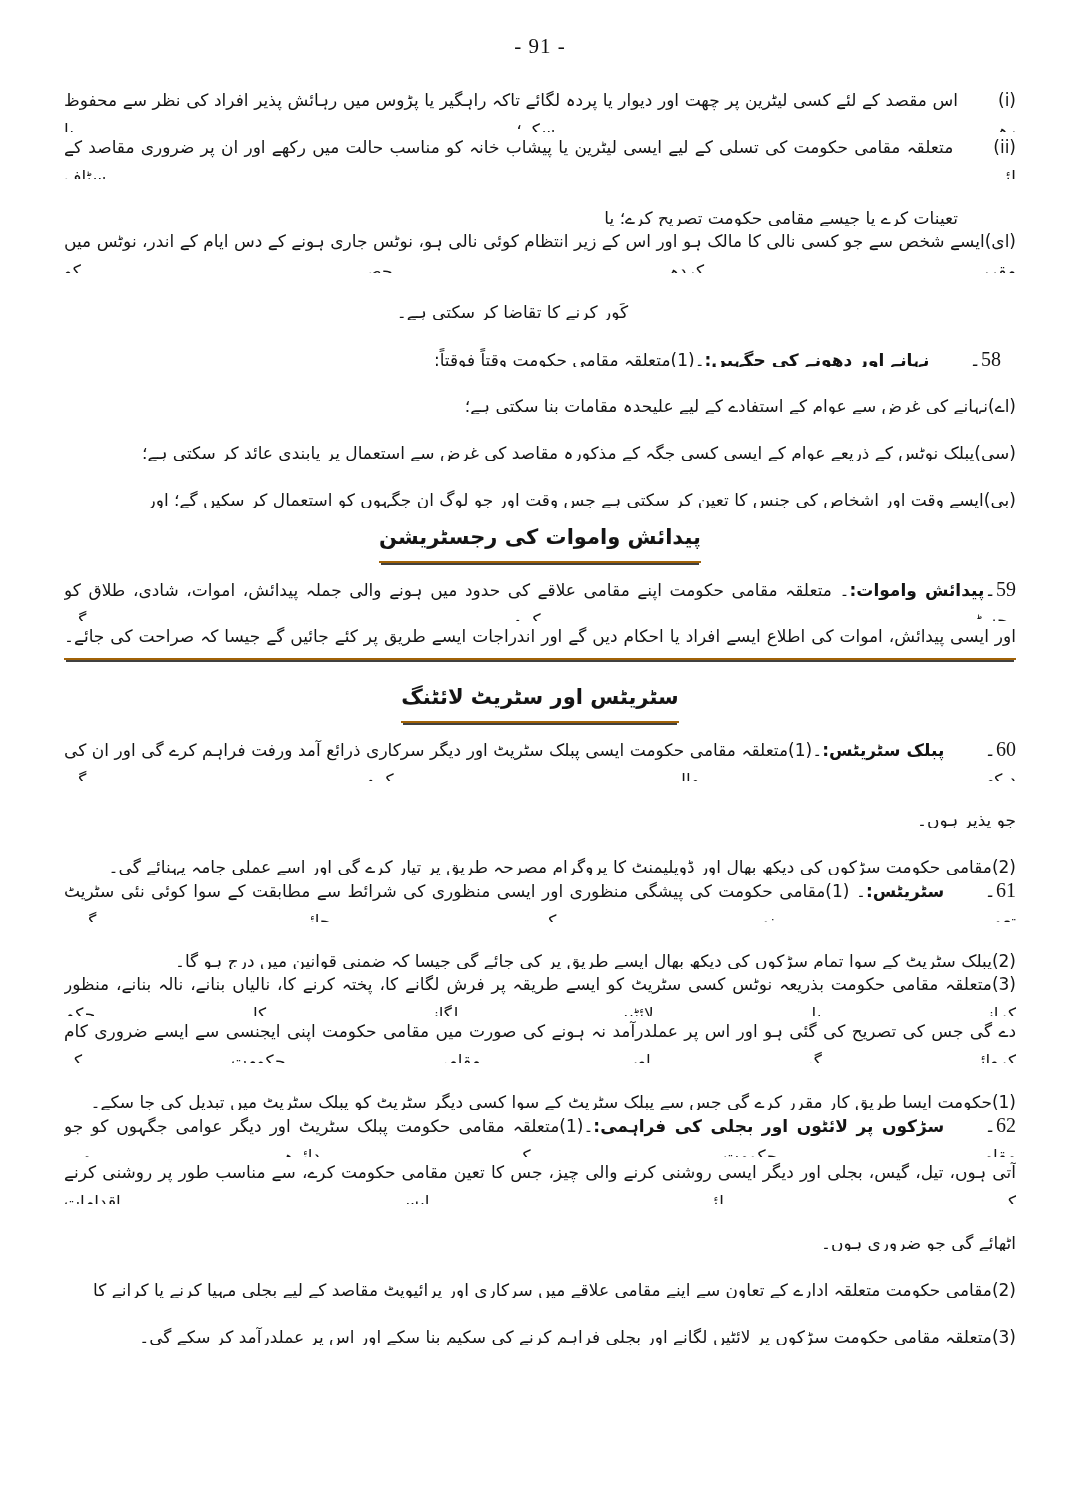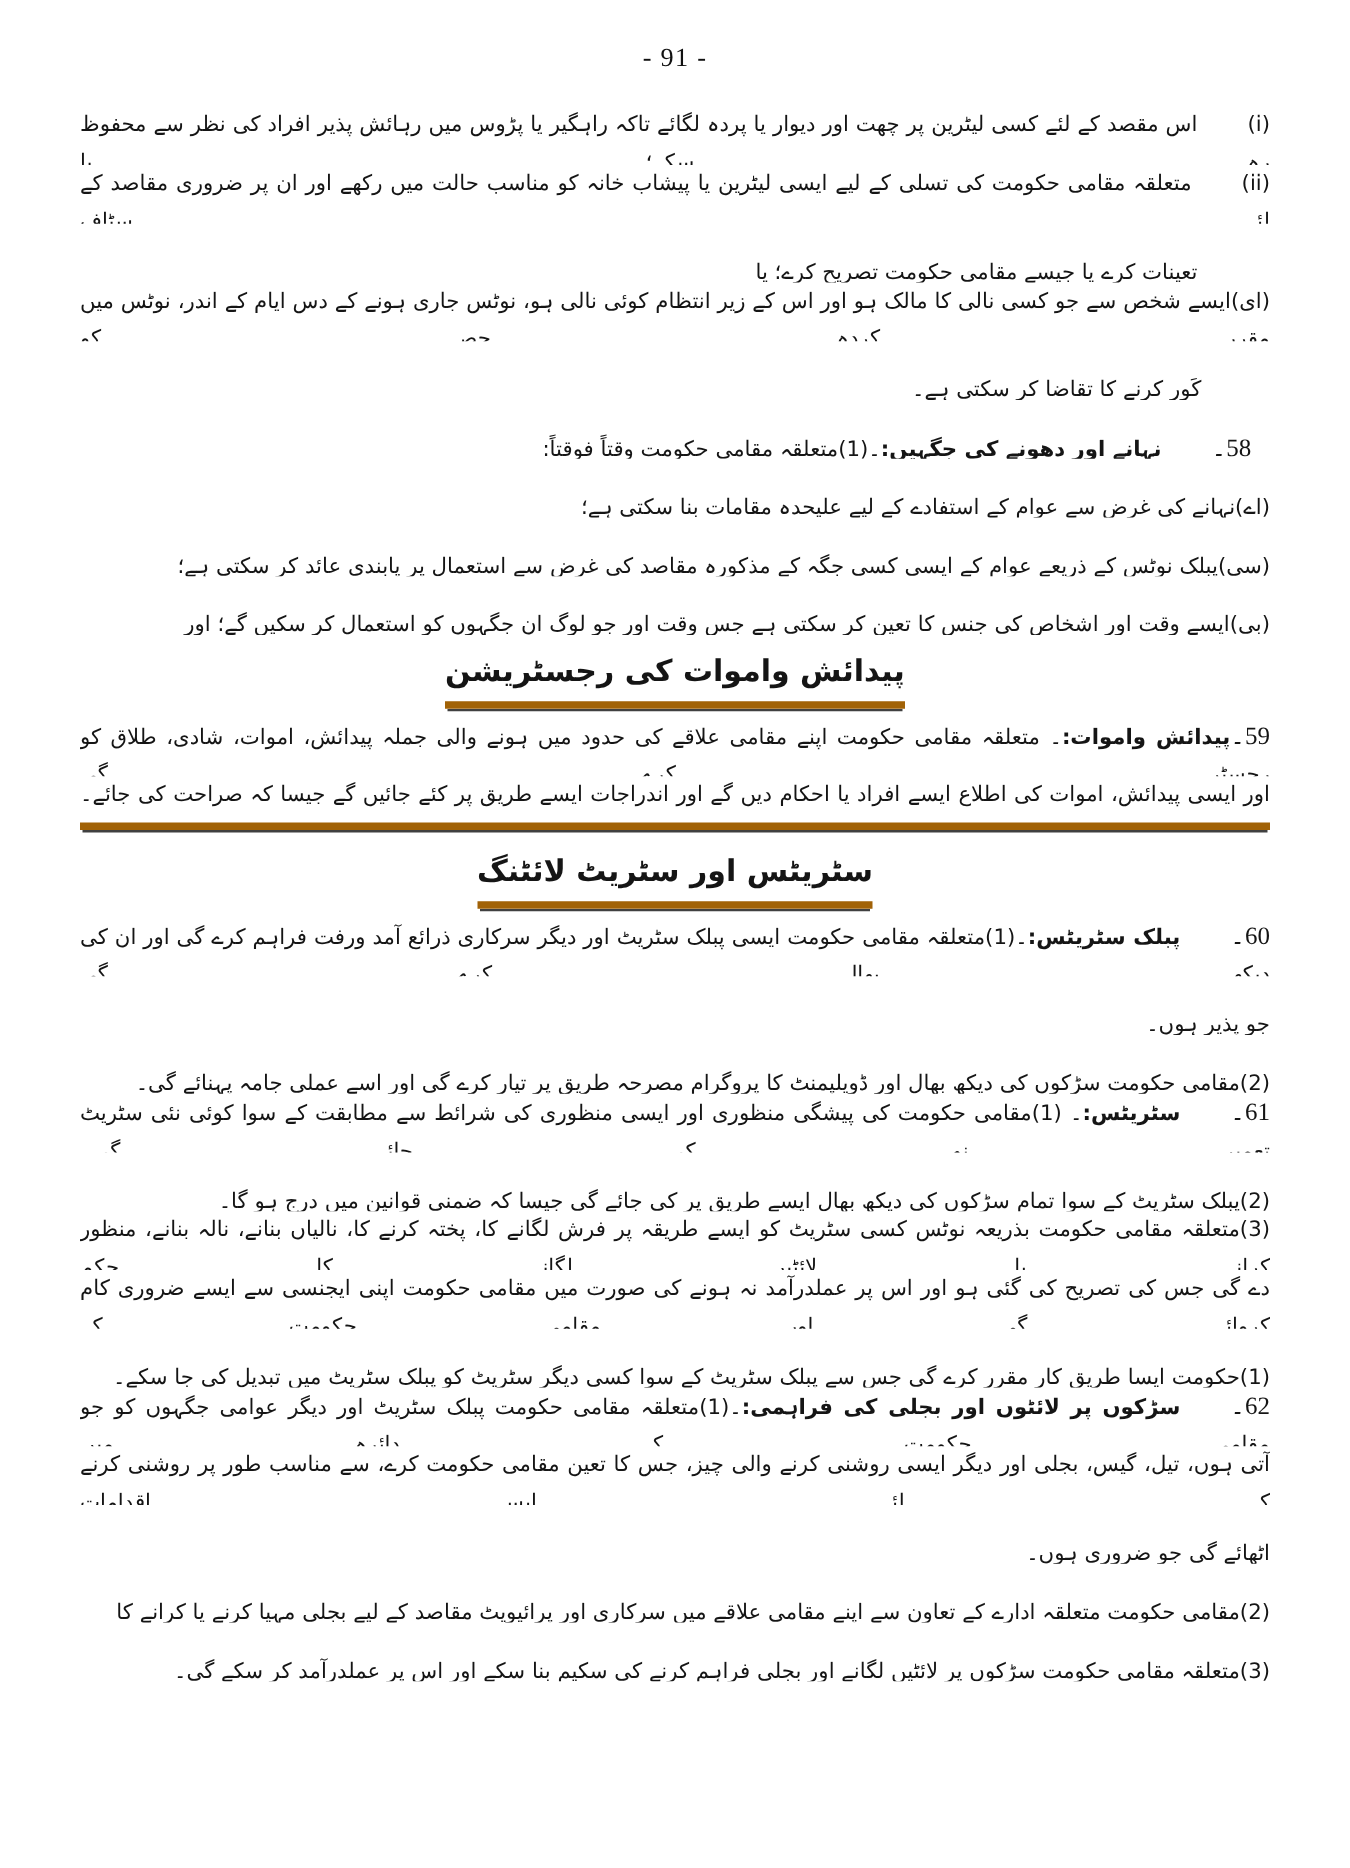--- a/index.html
+++ b/index.html
@@ -12,59 +12,59 @@
   .page-number {
     direction: ltr; text-align: center; font-family: "Liberation Serif", serif;
     font-size: 21px; color: #111; letter-spacing: 1px; margin-bottom: 26px;
   }
   .doc-body { width: 100%; }
   .line {
     display: block; height: 47px; overflow: hidden;
     direction: rtl; font-size: 17px; line-height: 30px; color: #151515;
   }
   .line-text {
-    border-bottom: 6px solid #a16207;
+    border-bottom: 2px solid #a16207;
     box-shadow: 0 4px 0 -2px rgba(31,31,31,0.85);
     padding-bottom: 7px;
   }
   
   .align-justify .line-text {
     display: block; text-align: justify; text-align-last: justify;
   }
   
   .align-right { text-align: right; }
   .align-right .line-text { display: inline-block; margin-top: 24px; }
   .align-center { text-align: center; }
   .align-center .line-text { display: inline-block; }
   .line .bold { font-weight: bold; }
   .line .num { font-size: 20px; font-family: "Liberation Serif", serif; font-weight: 400; }
   .line.heading {
     height: 56px; margin-top: 10px; line-height: 38px;
-    font-size: 24px; font-weight: bold;
+    font-size: 21px; font-weight: bold;
   }
   .line.heading .line-text { padding-bottom: 5px; }
   .seg-gap { margin-left: 40px; }
 </style>
 </head>
 <body>
 
 <div class="page">
   <div class="page-number">- 91 -</div>
   <div class="doc-body">
       <div class="line align-justify">
         <span class="line-text"><span class="seg-gap">(i)</span><span>اس مقصد کے لئے کسی لیٹرین پر چھت اور دیوار یا پردہ لگائے تاکہ راہگیر یا پڑوس میں رہائش پذیر افراد کی نظر سے محفوظ رہ سکے؛ یا</span></span>
       </div>
       <div class="line align-justify">
         <span class="line-text"><span class="seg-gap">(ii)</span><span>متعلقہ مقامی حکومت کی تسلی کے لیے ایسی لیٹرین یا پیشاب خانہ کو مناسب حالت میں رکھے اور ان پر ضروری مقاصد کے لئے سٹاف</span></span>
       </div>
       <div class="line align-right" style="padding-right: 58px;"><span class="line-text"><span>تعینات کرے یا جیسے مقامی حکومت تصریح کرے؛ یا</span></span></div>
       <div class="line align-justify">
         <span class="line-text"><span>(ای)</span><span>ایسے شخص سے جو کسی نالی کا مالک ہو اور اس کے زیر انتظام کوئی نالی ہو، نوٹس جاری ہونے کے دس ایام کے اندر، نوٹس میں مقرر کردہ حصے کو</span></span>
       </div>
-      <div class="line align-right" style="padding-right: 55px;"><span class="line-text"><span>کَور کرنے کا تقاضا کر سکتی ہے۔</span></span></div>
+      <div class="line align-right" style="padding-right: 55px; text-align: center;"><span class="line-text"><span>کَور کرنے کا تقاضا کر سکتی ہے۔</span></span></div>
       <div class="line align-right" style="padding-right: 15px;"><span class="line-text"><span class="num seg-gap">58۔</span><span class="bold">نہانے اور دھونے کی جگہیں:</span><span>۔(1)متعلقہ مقامی حکومت وقتاً فوقتاً:</span></span></div>
       <div class="line align-right"><span class="line-text"><span>(اے)نہانے کی غرض سے عوام کے استفادے کے لیے علیحدہ مقامات بنا سکتی ہے؛</span></span></div>
       <div class="line align-right"><span class="line-text"><span>(سی)پبلک نوٹس کے ذریعے عوام کے ایسی کسی جگہ کے مذکورہ مقاصد کی غرض سے استعمال پر پابندی عائد کر سکتی ہے؛</span></span></div>
       <div class="line align-right"><span class="line-text"><span>(بی)ایسے وقت اور اشخاص کی جنس کا تعین کر سکتی ہے جس وقت اور جو لوگ ان جگہوں کو استعمال کر سکیں گے؛ اور</span></span></div>
       <div class="line heading align-center"><span class="line-text"><span>پیدائش واموات کی رجسٹریشن</span></span></div>
       <div class="line align-justify">
         <span class="line-text"><span class="num">59۔</span><span class="bold">پیدائش واموات:</span><span>۔ متعلقہ مقامی حکومت اپنے مقامی علاقے کی حدود میں ہونے والی جملہ پیدائش، اموات، شادی، طلاق کو رجسٹر کرے گی</span></span>
       </div>
       <div class="line align-justify">
         <span class="line-text"><span>اور ایسی پیدائش، اموات کی اطلاع ایسے افراد یا احکام دیں گے اور اندراجات ایسے طریق پر کئے جائیں گے جیسا کہ صراحت کی جائے۔</span></span>

